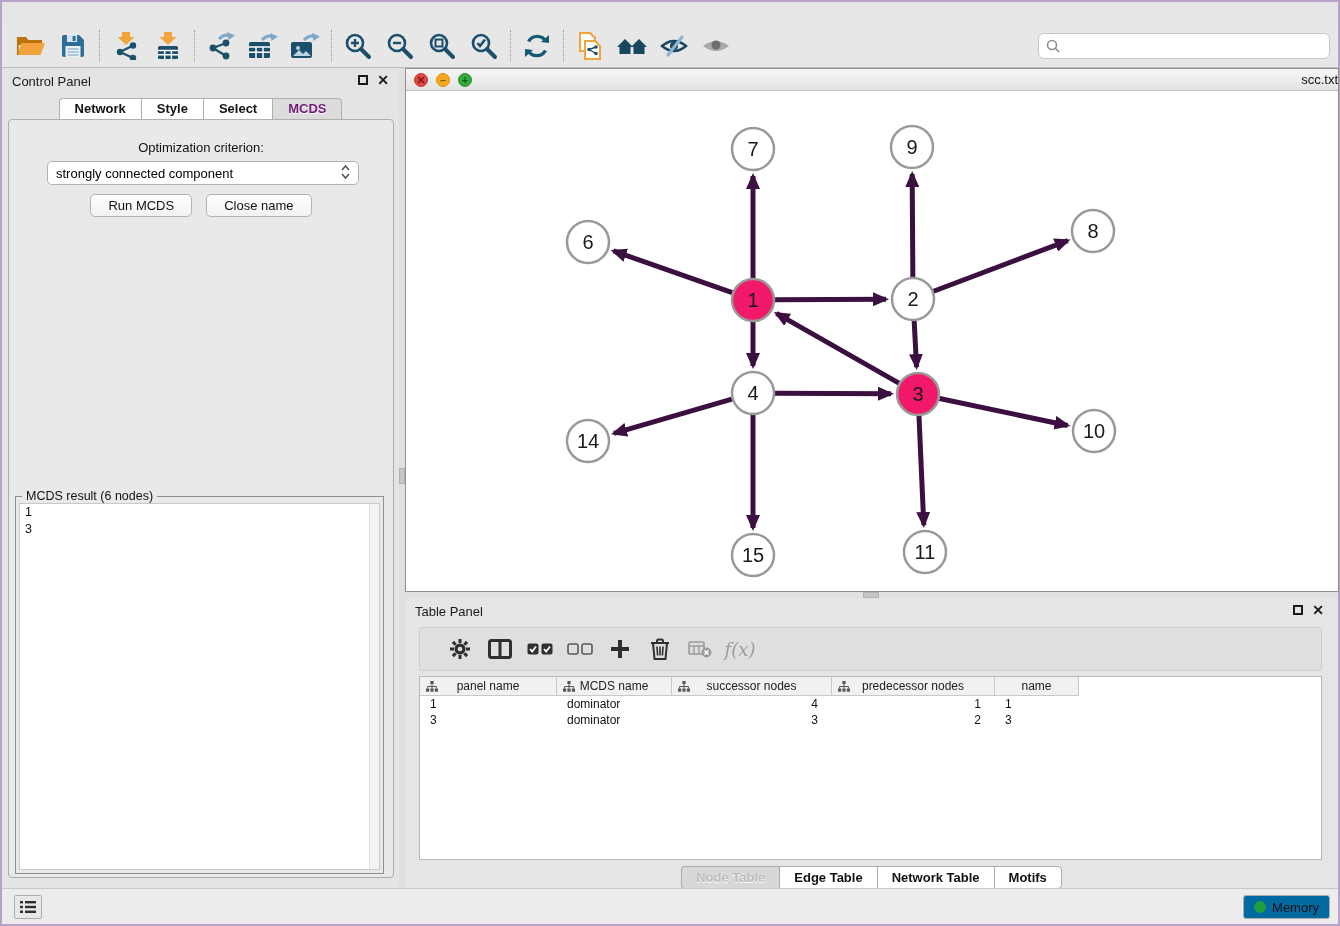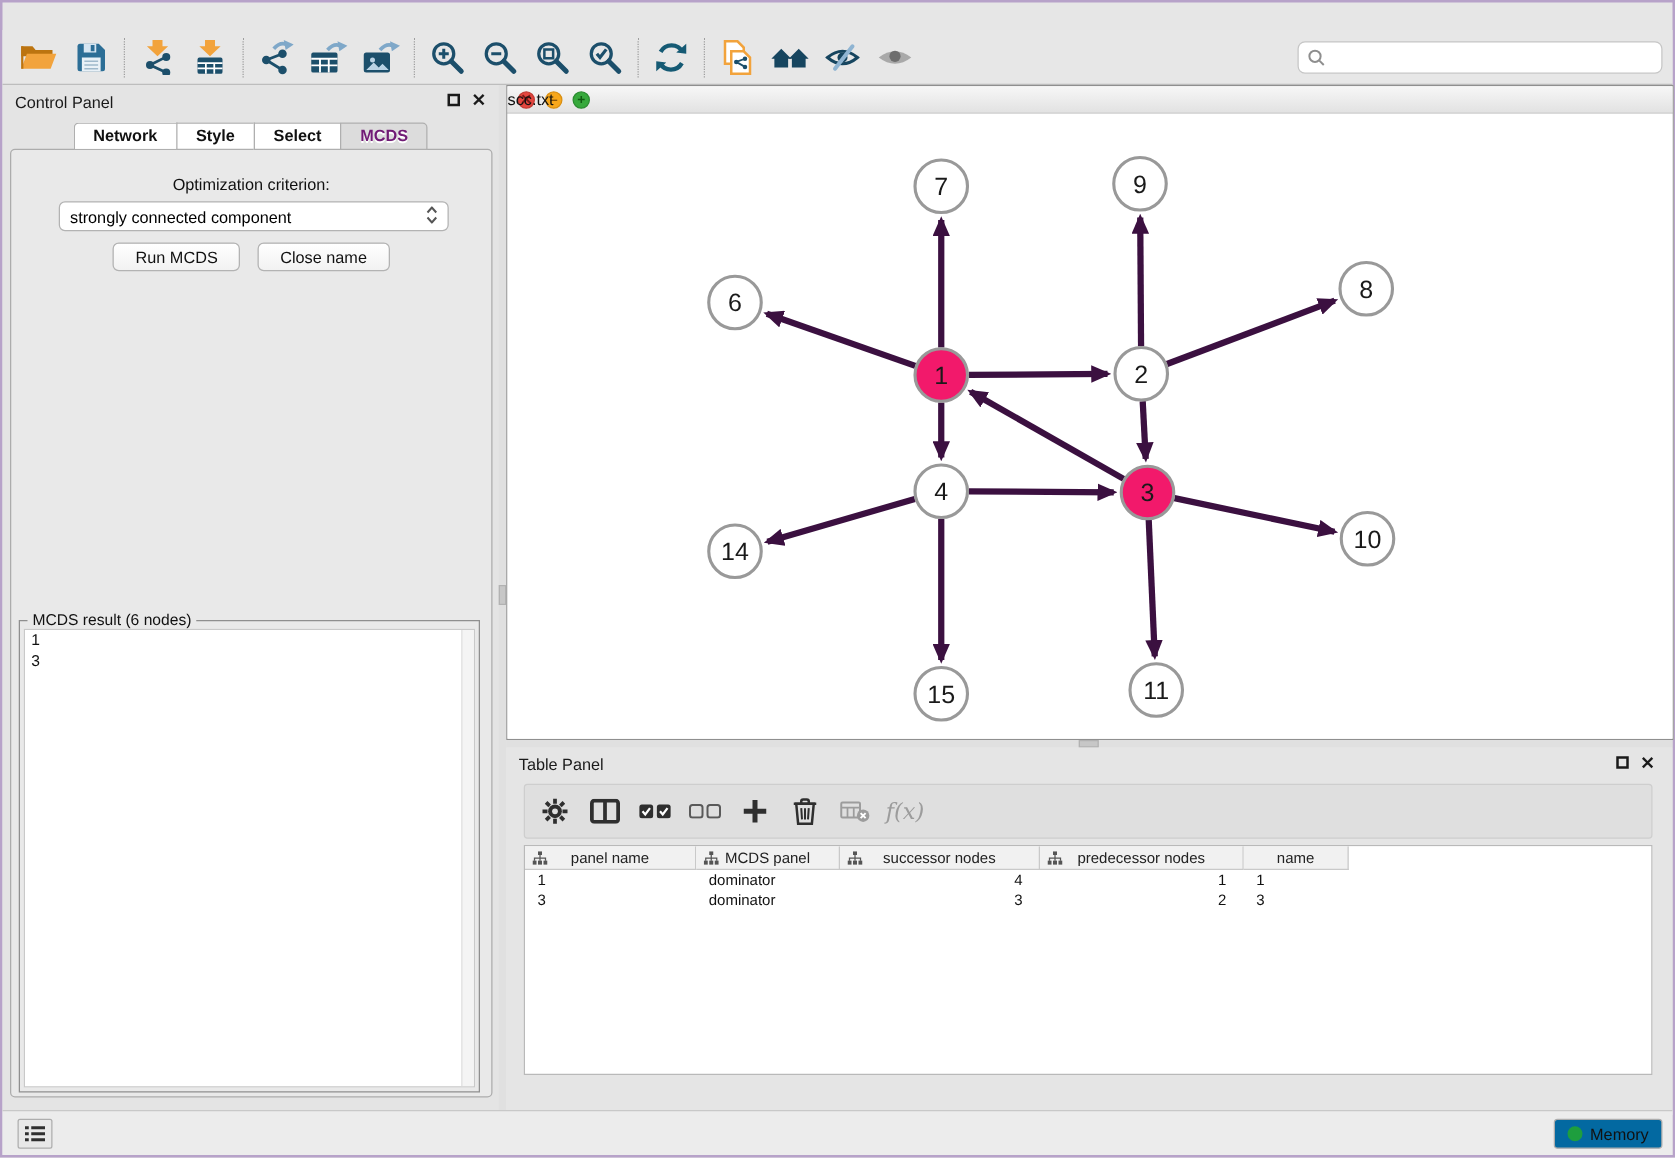--- a/index.html
+++ b/index.html
@@ -48,35 +48,35 @@
 
   
   .v-split { position:absolute; left:397px; top:66px; width:6px; bottom:36px; background:#E0E0E0; }
   .v-split .grip { position:absolute; left:0; top:400px; width:6px; height:16px; background:#C7C7C7; border:1px solid #B2B2B2; }
   .h-split { position:absolute; left:403px; top:590px; right:0; height:6px; background:#E0E0E0; }
   .h-split .grip { position:absolute; left:458px; top:0; width:16px; height:6px; background:#C7C7C7; border:1px solid #B2B2B2; }
 
   
   .net-window { position:absolute; left:403px; top:66px; width:934px; height:524px; background:#fff; border:1px solid #8F8F8F; }
   .net-title { position:absolute; left:0; top:0; right:0; height:22px; background:linear-gradient(#F7F7F7,#E2E2E2); border-bottom:1px solid #BEBEBE; }
-  .net-title .ntext { position:absolute; left:0; right:0; top:3px; text-align:left; font-size:13px; color:#111; }
+  .net-title .ntext { position:absolute; left:0; right:0; top:3px; text-align:right; font-size:13px; color:#111; }
   .tl { position:absolute; top:4px; width:14px; height:14px; border-radius:50%; font-size:11px; font-weight:bold; text-align:center; line-height:13px; color:rgba(60,0,0,.65); cursor:pointer; }
   .tl.red   { left:8px;  background:#E4463F; border:1px solid #C23B34; }
   .tl.yel   { left:30px; background:#F7A71B; border:1px solid #D98F12; color:rgba(90,50,0,.7); }
   .tl.grn   { left:52px; background:#37A93C; border:1px solid #2C8C31; color:rgba(0,60,0,.7); }
   .tl.red::after { content:"✕"; }
   .tl.yel::after { content:"–"; }
   .tl.grn::after { content:"+"; }
   .net-canvas { position:absolute; left:0; top:22px; right:0; bottom:0; background:#fff; }
   .net-canvas svg text { font-family:"Liberation Sans",sans-serif; }
 
   
   .table-panel { position:absolute; left:403px; top:596px; right:0; height:294px; background:#E5E5E5; }
   .table-panel .panel-ctrl { right:14px; }
-  .tp-toolbar { position:absolute; left:14px; right:16px; top:29px; height:44px; background:#DFDFDF; border:1px solid #CECECE; border-radius:3px; display:flex; align-items:center; padding-left:6px; gap:4px; }
+  .tp-toolbar { position:absolute; left:14px; right:16px; top:29px; height:44px; background:#DFDFDF; border:1px solid #CECECE; border-radius:3px; display:flex; align-items:center; padding-left:22px; gap:4px; }
   .tp-btn { width:36px; height:36px; display:flex; align-items:center; justify-content:center; background:none; border:none; cursor:pointer; }
   .tp-btn.disabled { cursor:default; }
   .fx { font-family:"DejaVu Serif", serif; font-style:italic; font-size:18px; color:#9C9C9C; }
   .tbl-wrap { position:absolute; left:14px; right:16px; top:78px; height:184px; background:#fff; border:1px solid #B9B9B9; overflow:hidden; }
   .tbl-header { display:flex; height:19px; }
   .th-cell { position:relative; height:19px; background:#F1F1F1; border-right:1px solid #C9C9C9; border-bottom:1px solid #C9C9C9; font-size:12px; color:#222; display:flex; align-items:center; justify-content:center; cursor:pointer; }
   .th-cell .cicon { position:absolute; left:6px; top:4px; }
   .th-fill { flex:1; background:#fff; }
   .tbl-row { display:flex; height:16px; cursor:pointer; }
   .td-cell { font-size:12px; color:#111; padding:1px 0 0 10px; overflow:hidden; white-space:nowrap; }
@@ -491,21 +491,21 @@
             <span>panel name</span>
           </div>
           <div class="th-cell col-1">
             <span class="cicon"><svg width="12" height="11" viewBox="0 0 12 11">
                 <rect x="4.4" y="0" width="3.2" height="3" fill="#555"></rect>
                 <rect x="0" y="7.5" width="3.2" height="3.2" fill="#555"></rect>
                 <rect x="4.4" y="7.5" width="3.2" height="3.2" fill="#555"></rect>
                 <rect x="8.8" y="7.5" width="3.2" height="3.2" fill="#555"></rect>
                 <path d="M6 3 V5.5 M1.6 7.5 V5.5 H10.4 V7.5 M6 5.5 V7.5" stroke="#555" stroke-width="1" fill="none"></path>
               </svg></span>
-            <span>MCDS panel</span>
+            <span>MCDS name</span>
           </div>
           <div class="th-cell col-2">
             <span class="cicon"><svg width="12" height="11" viewBox="0 0 12 11">
                 <rect x="4.4" y="0" width="3.2" height="3" fill="#555"></rect>
                 <rect x="0" y="7.5" width="3.2" height="3.2" fill="#555"></rect>
                 <rect x="4.4" y="7.5" width="3.2" height="3.2" fill="#555"></rect>
                 <rect x="8.8" y="7.5" width="3.2" height="3.2" fill="#555"></rect>
                 <path d="M6 3 V5.5 M1.6 7.5 V5.5 H10.4 V7.5 M6 5.5 V7.5" stroke="#555" stroke-width="1" fill="none"></path>
               </svg></span>
             <span>successor nodes</span>
@@ -535,20 +535,26 @@
           </div>
           <div class="tbl-row">
             <div class="td-cell col-0">3</div>
             <div class="td-cell col-1">dominator</div>
             <div class="td-cell col-2 r">3</div>
             <div class="td-cell col-3 r">2</div>
             <div class="td-cell col-4">3</div>
           </div>
         </div>
     </div>
+    <div class="tbl-tabs" id="tbl-tabs">
+        <div class="t-tab active">Node Table</div>
+        <div class="t-tab">Edge Table</div>
+        <div class="t-tab">Network Table</div>
+        <div class="t-tab">Motifs</div>
+      </div>
   </div>
 
   <div class="status-bar">
     <div class="list-btn">
       <span class="ic">
         <svg width="16" height="14" viewBox="0 0 16 14">
             <g fill="#2F2F2F">
               <rect x="0" y="1" width="3" height="2.4"></rect>
               <rect x="5" y="1" width="11" height="2.4"></rect>
               <rect x="0" y="5.8" width="3" height="2.4"></rect>

